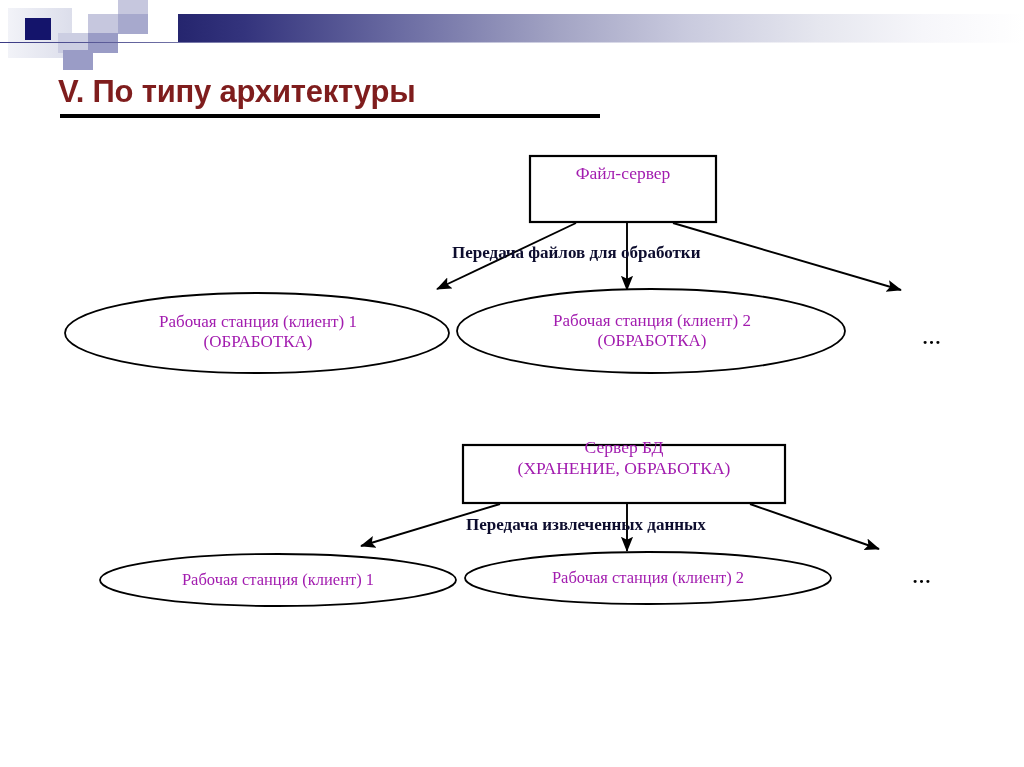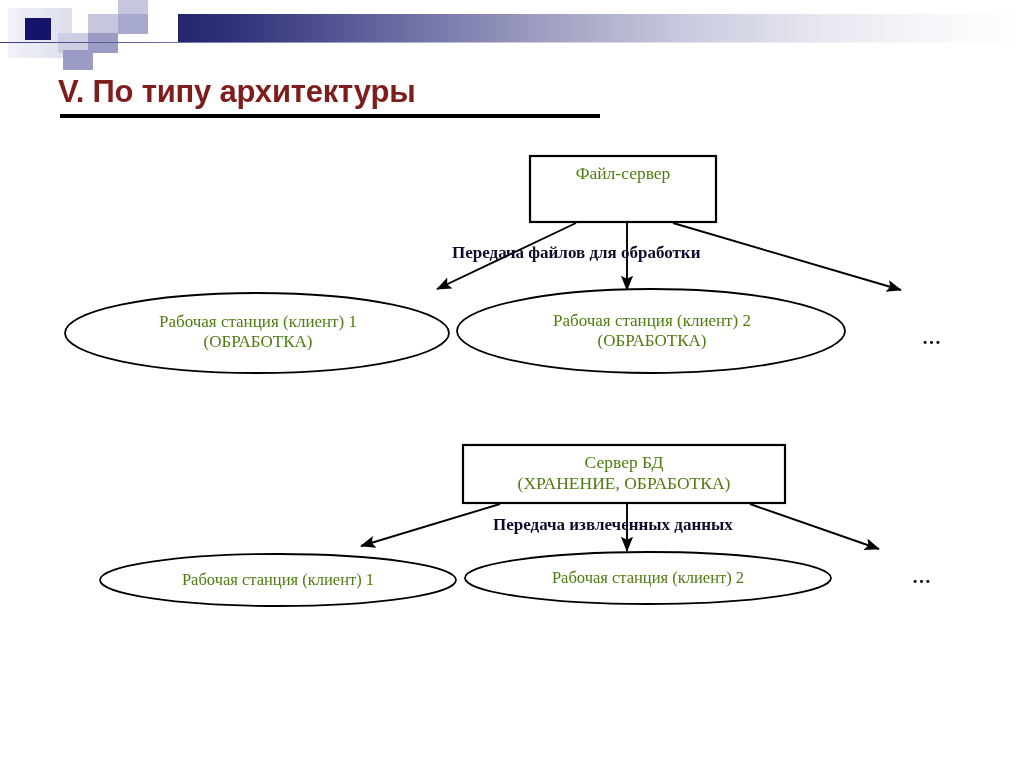--- a/index.html
+++ b/index.html
@@ -74,21 +74,21 @@
     left: 0; top: 0;
     width: 1024px;
     height: 767px;
   }
 
   
   .node-text {
     position: absolute;
     text-align: center;
     font-family: "Liberation Serif", serif;
-    color: #4d7c0f;
+    color: #a21caf;
     line-height: 1.18;
     white-space: nowrap;
   }
   .edge-label {
     position: absolute;
     font-family: "Liberation Serif", serif;
     font-weight: bold;
     color: #0d0d2e;
     white-space: nowrap;
   }
@@ -100,24 +100,24 @@
     color: #000000;
     letter-spacing: 1px;
   }
 
   #fs-box-text   { left: 530px; top: 163px; width: 186px; font-size: 17.5px; }
   #ws1-text      { left: 66px;  top: 312px; width: 384px; font-size: 17px; }
   #ws2-text      { left: 458px; top: 311px; width: 388px; font-size: 17px; }
   #label-files   { left: 452px; top: 243px; font-size: 17px; }
   #dots-top      { left: 922px; top: 327px; }
 
-  #db-box-text   { left: 463px; top: 452px; width: 322px; font-size: 17.5px; }
+  #db-box-text   { left: 463px; top: 437px; width: 322px; font-size: 17.5px; }
   #ws3-text      { left: 102px; top: 570px; width: 352px; font-size: 16.5px; }
   #ws4-text      { left: 468px; top: 568px; width: 360px; font-size: 16.5px; }
-  #label-data    { left: 466px; top: 515px; font-size: 17px; margin-left: 27px; }
+  #label-data    { left: 466px; top: 515px; font-size: 17px; }
   #dots-bottom   { left: 912px; top: 566px; }
 </style>
 </head>
 <body>
 
 <div id="slide">
 
   <div id="header-decoration">
 
     <div class="deco-sq" style="left:8px;  top:8px;  width:64px; height:50px;

